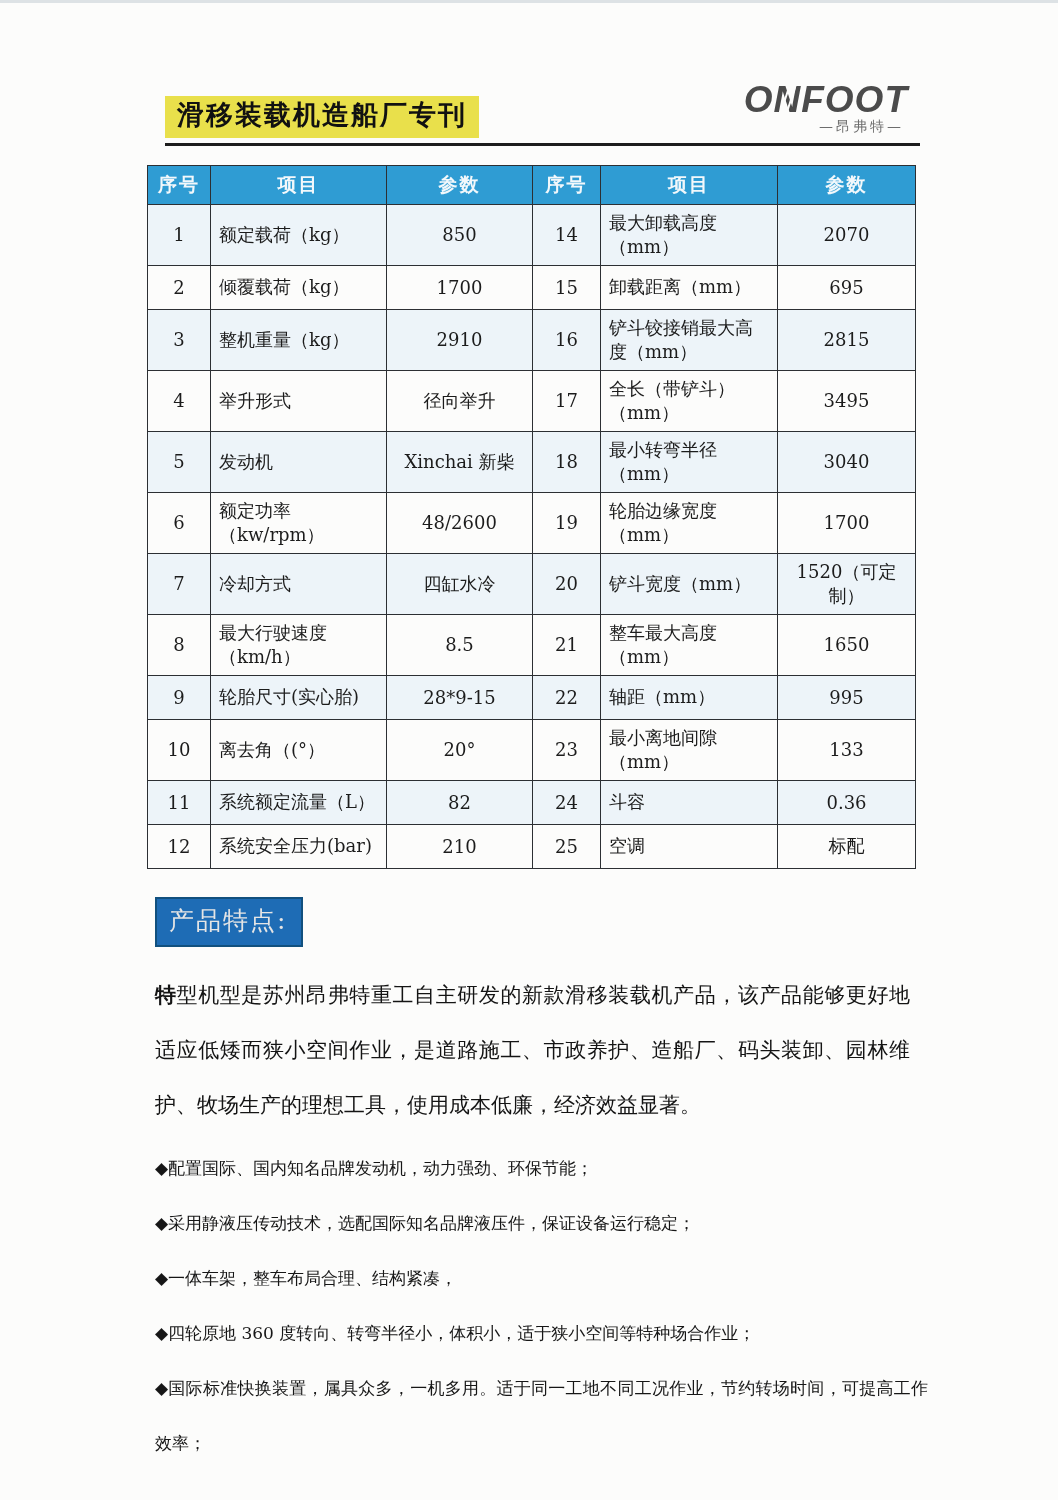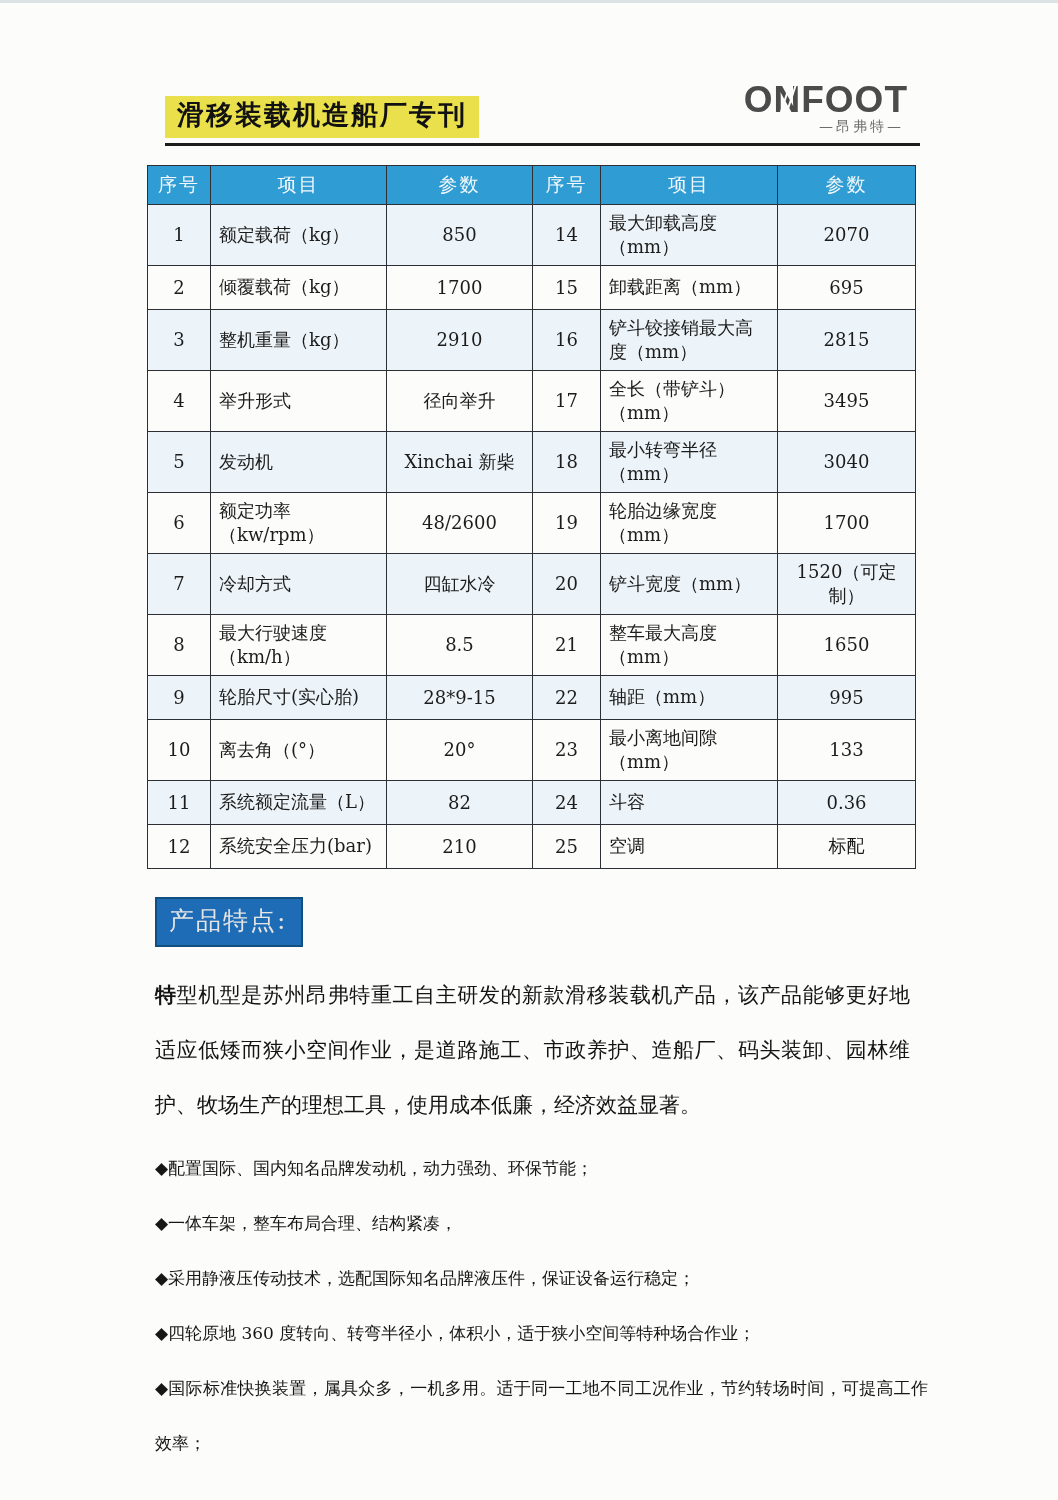--- a/index.html
+++ b/index.html
@@ -25,21 +25,21 @@
   }
   .title-highlight {
     background:var(--highlight-yellow,#E9E04B);
     font-family:"Liberation Sans","DejaVu Sans",sans-serif;
     font-weight:bold; font-size:27px; letter-spacing:2px;
     color:#111; padding:5px 12px 7px 12px; line-height:1.1;margin-top:24px;
   }
   .logo-block { text-align:center; padding-bottom:2px; }
   .logo-text {
     font-family:"Liberation Sans","DejaVu Sans",sans-serif;
-    font-weight:900; font-size:37px; line-height:.9;
+    font-weight:900; font-style:italic; font-size:37px; line-height:.9;
     letter-spacing:1px; color:var(--logo-gray,#4B4B4B);text-align:right;
   }
   .logo-n { position:relative; display:inline-block; }
   .logo-n .slash {
     position:absolute; width:2px; height:118%; top:-9%;
     background:#fcfcfb; transform:rotate(18deg); pointer-events:none;
   }
   .logo-n .s1 { left:38%; } .logo-n .s2 { left:58%; }
   .logo-tagline {
     font-size:14px; color:#6d6d6d; letter-spacing:3px; margin-top:1px;
@@ -54,21 +54,21 @@
     border-collapse:collapse;
     width:768px; table-layout:fixed;
     font-size:18px;
   }
   table.spec th, table.spec td {
     border:1.6px solid #2c2f33;
     padding:6px 8px;
   }
   table.spec th {
     background:var(--header-blue,#2F9CD3);
-    color:#f2f8fb; font-weight:normal; font-size:19px;
+    color:#f2f8fb; font-weight:bold; font-size:19px;
     height:28px; letter-spacing:2px;
   }
   table.spec td { height:44px; }
   td.center { text-align:center; }
   td.item   { text-align:left; padding-left:11px; }
   tr.tint td { background:var(--row-tint,#EDF4F9); }
 
   
   .features-heading {
     display:inline-block; margin:28px 0 0 155px;
@@ -222,19 +222,19 @@
           <td class="center">标配</td>
         </tr>
       </tbody>
   </table>
 
   <div>
     <div class="features-heading">产品特点:</div>
     <p class="features-intro"><span class="lead">特</span><span>型机型是苏州昂弗特重工自主研发的新款滑移装载机产品，该产品能够更好地适应低矮而狭小空间作业，是道路施工、市政养护、造船厂、码头装卸、园林维护、牧场生产的理想工具，使用成本低廉，经济效益显著。</span></p>
     <ul class="features-list">
         <li>◆配置国际、国内知名品牌发动机，动力强劲、环保节能；</li>
+        <li>◆采用静液压传动技术，选配国际知名品牌液压件，保证设备运行稳定；</li>
         <li>◆一体车架，整车布局合理、结构紧凑，</li>
-        <li>◆采用静液压传动技术，选配国际知名品牌液压件，保证设备运行稳定；</li>
         <li>◆四轮原地 360 度转向、转弯半径小，体积小，适于狭小空间等特种场合作业；</li>
         <li>◆国际标准快换装置，属具众多，一机多用。适于同一工地不同工况作业，节约转场时间，可提高工作效率；</li>
       </ul>
   </div>
 </div>
 
 </body></html>

